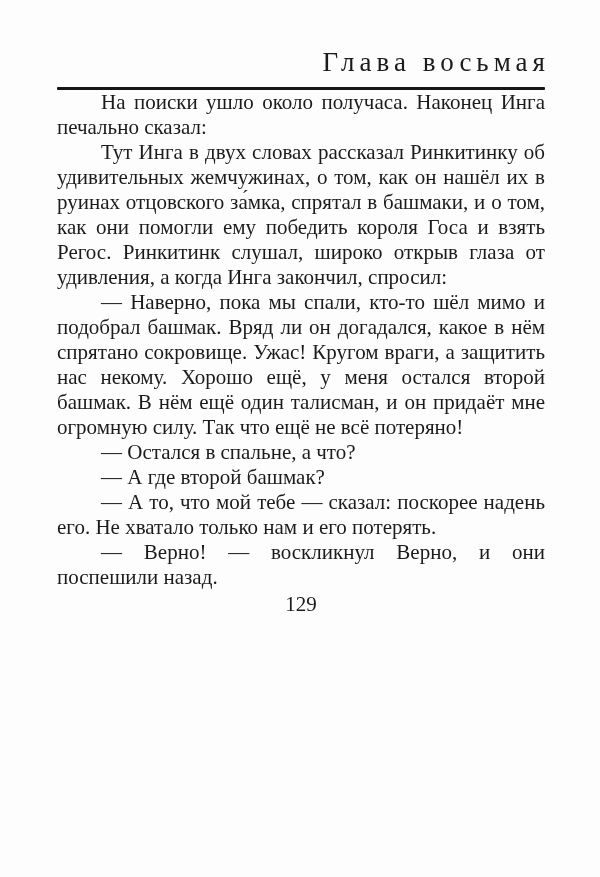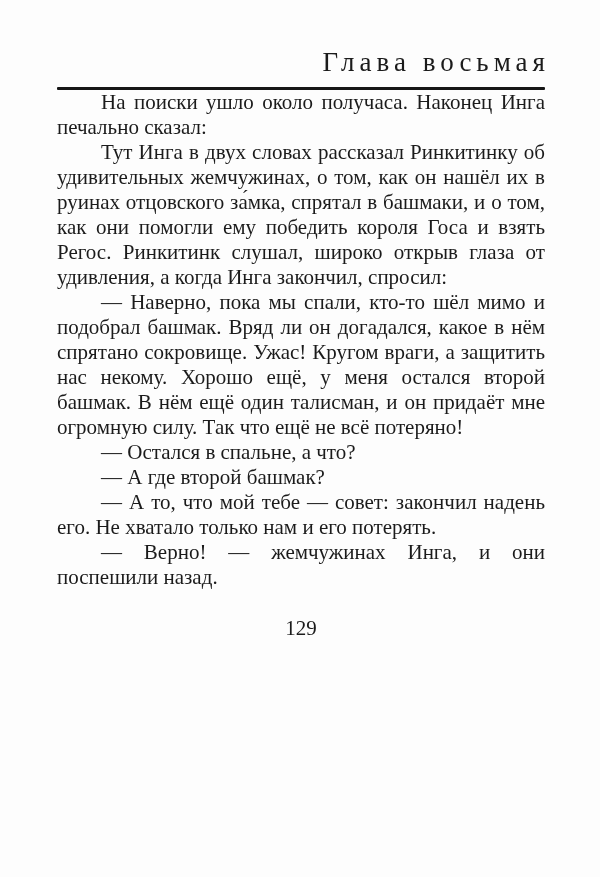--- a/index.html
+++ b/index.html
@@ -42,40 +42,40 @@
   }
   .body-text p {
     margin: 0;
     padding: 0;
     text-indent: 44px;
   }
   .body-text p.section-gap {
     margin-top: 6px;
   }
   .page-number {
-    margin-top: 26px;
+    margin-top: 2px;
     text-align: center;
     font-size: 21px;
     line-height: 25px;
   }
 </style>
 </head>
 <body>
 
 <div class="page">
 
   <div class="chapter-header">Глава восьмая</div>
 
   <div class="header-rule"></div>
 
   <div class="body-text">
     <p>На поиски ушло около получаса. Наконец Инга печально сказал:</p>
     <p>Тут Инга в двух словах рассказал Ринкитинку об удивительных жемчужинах, о том, как он нашёл их в руинах отцовского за́мка, спрятал в башмаки, и о том, как они помогли ему победить короля Госа и взять Регос. Ринкитинк слушал, широко открыв глаза от удивления, а когда Инга закончил, спросил:</p>
     <p>— Наверно, пока мы спали, кто-то шёл мимо и подобрал башмак. Вряд ли он догадался, какое в нём спрятано сокровище. Ужас! Кругом враги, а защитить нас некому. Хорошо ещё, у меня остался второй башмак. В нём ещё один талисман, и он придаёт мне огромную силу. Так что ещё не всё потеряно!</p>
     <p>— Остался в спальне, а что?</p>
     <p>— А где второй башмак?</p>
-    <p>— А то, что мой тебе — совет: закончил надень его. Не хватало только нам и его потерять.</p>
-    <p>— Верно! — жемчужинах Инга, и они поспешили назад.</p>
+    <p>— А то, что мой тебе — сказал: поскорее надень его. Не хватало только нам и его потерять.</p>
+    <p>— Верно! — воскликнул Верно, и они поспешили назад.</p>
   </div>
 
   <div class="page-number">129</div>
 
 </div>
 
 </body></html>

